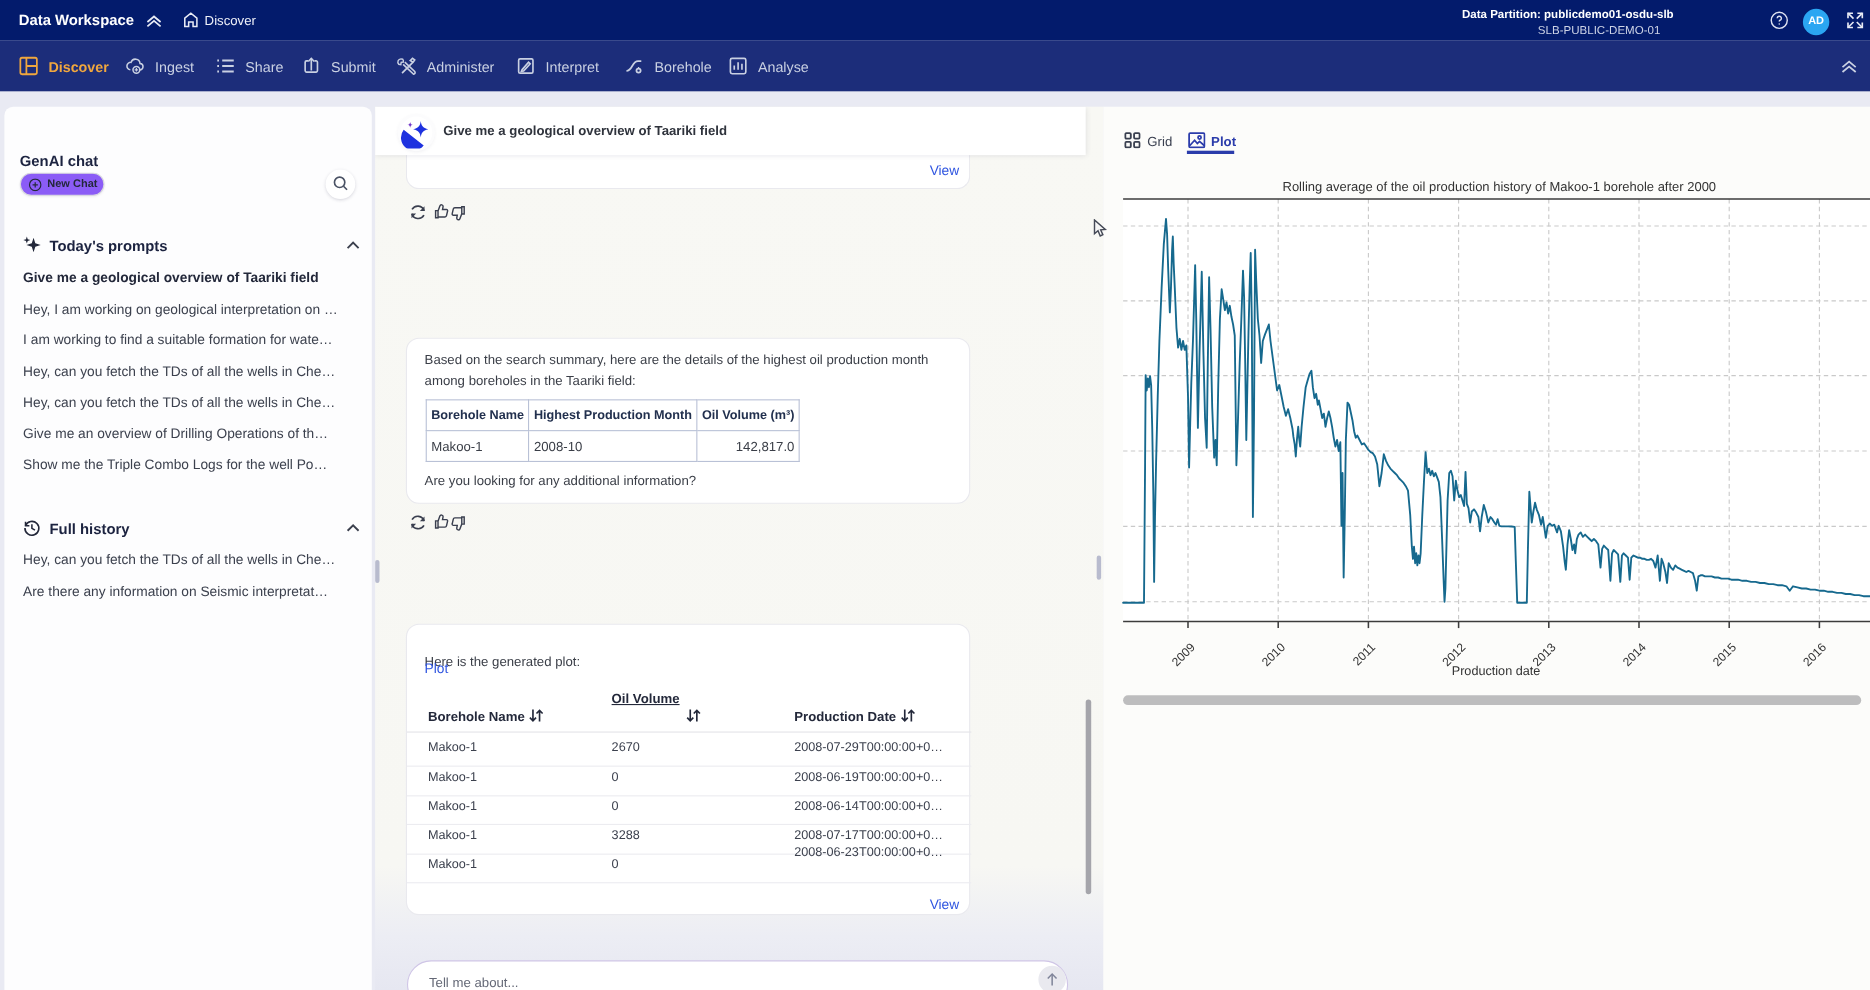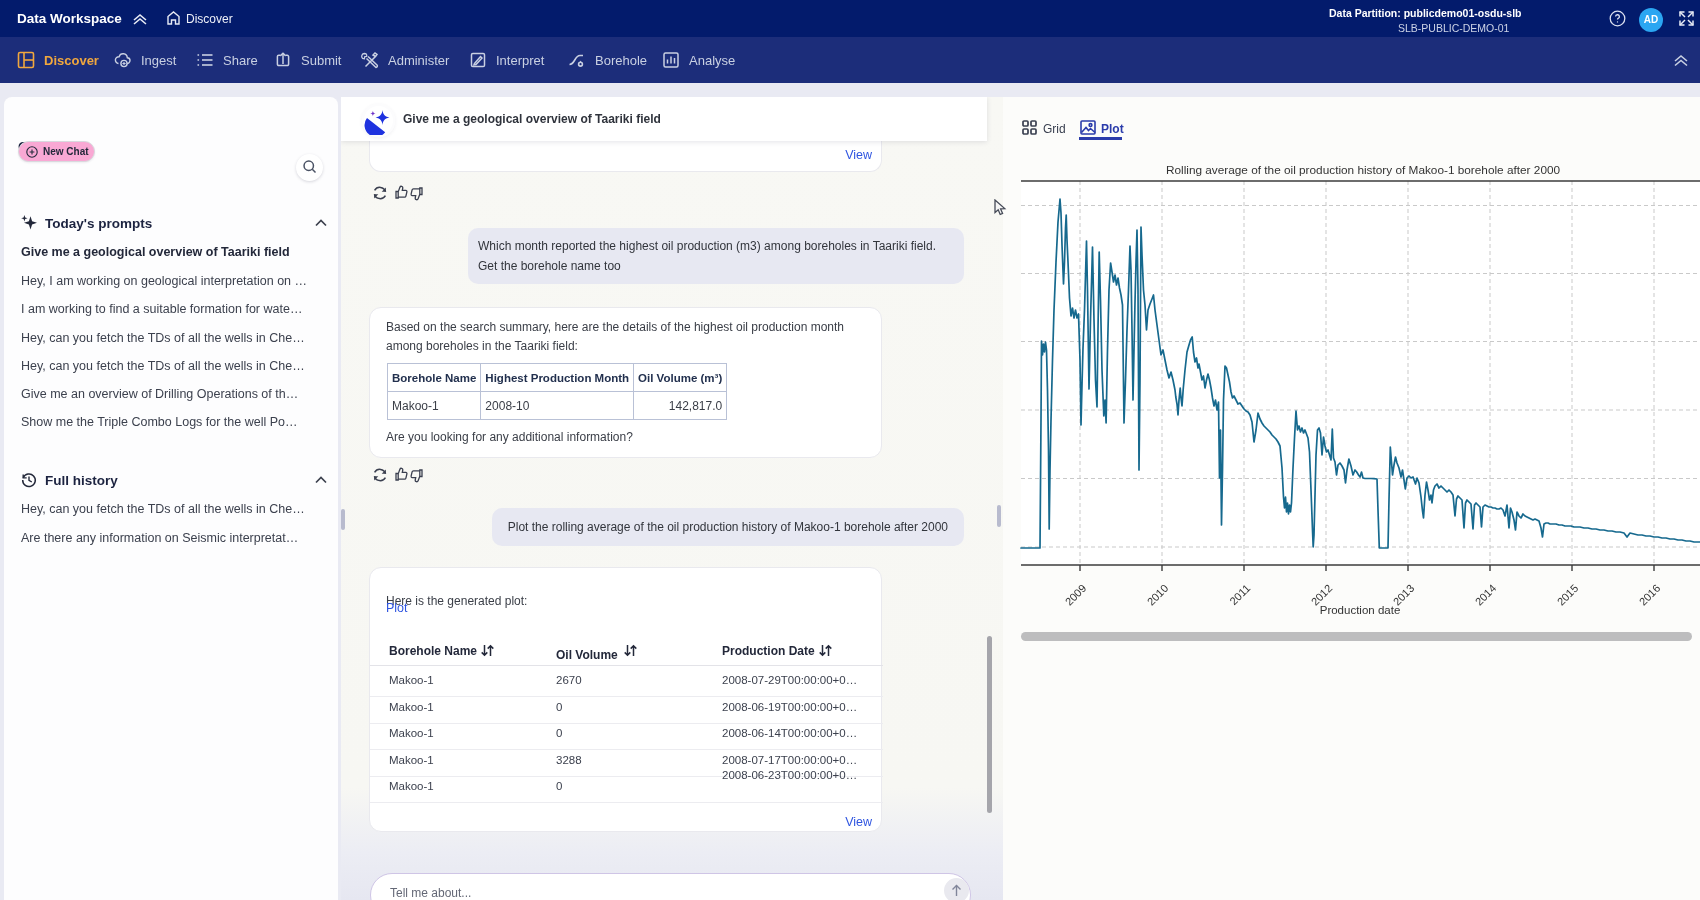--- a/index.html
+++ b/index.html
@@ -121,21 +121,21 @@
     <span>Analyse</span>
   </div>
   <svg class="abs" style="left:1672px;top:14px" width="18" height="18" viewBox="0 0 18 18" fill="none" stroke="#c9d0e2" stroke-width="1.6">
         <path d="M3 10 L9 5 L15 10"></path>
         <path d="M3 14.5 L9 9.5 L15 14.5"></path>
       </svg>
 </div>
 
 <div class="abs" id="sidebar">
   <div class="abs shead" style="left:14px;top:14px;margin-top:28px;">GenAI chat</div>
-  <div class="abs" style="left:14px;top:44px;width:77px;height:21px;background:#f9a8d4;border:1px solid #d9d9de;border-radius:11px;box-shadow:0 1px 2px rgba(40,40,70,.08);display:flex;align-items:center;gap:5px;padding-left:7px;">
+  <div class="abs" style="left:14px;top:60px;width:77px;height:21px;background:#8b5cf6;border:1px solid #d9d9de;border-radius:11px;box-shadow:0 1px 2px rgba(40,40,70,.08);display:flex;align-items:center;gap:5px;padding-left:7px;">
     <svg width="12" height="12" viewBox="0 0 12 12" fill="none" stroke="#23283a" stroke-width="1.1">
           <circle cx="6" cy="6" r="5.2"></circle>
           <path d="M6 3.6 V8.4 M3.6 6 H8.4"></path>
         </svg>
     <span style="font-size:10px;font-weight:bold;color:#23283a;">New Chat</span>
   </div>
   <div class="abs" style="left:292px;top:57px;width:27px;height:27px;background:#fff;border-radius:50%;box-shadow:0 1px 3px rgba(40,40,70,.18);"></div>
   <svg class="abs" style="left:298px;top:62px" width="16" height="16" viewBox="0 0 18 18" fill="none" stroke="#4a5264" stroke-width="1.7">
         <circle cx="7.6" cy="7.6" r="5.3"></circle>
         <path d="M11.6 11.6 L15.2 15.2"></path>
@@ -193,21 +193,20 @@
         <path d="M13.9 2.6 V6.8 H9.7 Z" fill="#3a3f4f" stroke="none"></path>
         <path d="M2.1 13.4 V9.2 H6.3 Z" fill="#3a3f4f" stroke="none"></path>
       </svg>
   <svg class="abs" style="left:53px;top:88px" width="15" height="15" viewBox="0 0 15 15" fill="none" stroke="#3a3f4f" stroke-width="1.3">
         <path d="M2 6.5 h2.2 v6.5 H2 Z M4.2 12.2 h6.3 a1.4 1.4 0 0 0 1.4-1.1 l1-4.3 a1.1 1.1 0 0 0 -1.1-1.4 H8.3 l.5-2.6 a1.5 1.5 0 0 0 -2.9-.6 L4.2 6.9"></path>
       </svg>
   <svg class="abs" style="left:68px;top:89px" width="15" height="15" viewBox="0 0 15 15" fill="none" stroke="#3a3f4f" stroke-width="1.3">
         <path d="M13 8.5 h-2.2 V2 H13 Z M10.8 2.8 H4.5 a1.4 1.4 0 0 0 -1.4 1.1 l-1 4.3 a1.1 1.1 0 0 0 1.1 1.4 H6.7 l-.5 2.6 a1.5 1.5 0 0 0 2.9.6 l1.7-4.5"></path>
       </svg>
 
-  <div class="bubble" style="right:39px;top:131px;height:56px;padding:9px 28px 0 10px;">Which month reported the highest oil production (m3) among boreholes in Taariki field.<br>Get the borehole name too</div>
 
   <div class="card" style="left:28px;top:210px;width:513px;height:151px;">
     <div class="ptxt abs" style="left:16px;top:10px;">Based on the search summary, here are the details of the highest oil production month<br>among boreholes in the Taariki field:</div>
     <table class="t1 abs" style="left:17px;top:55px;">
       <tbody>
             <tr>
               <th style="width:85px;">Borehole Name</th>
               <th style="width:146px;">Highest Production Month</th>
               <th style="width:83px;">Oil Volume (m³)</th>
             </tr>
@@ -227,27 +226,26 @@
         <path d="M13.9 2.6 V6.8 H9.7 Z" fill="#3a3f4f" stroke="none"></path>
         <path d="M2.1 13.4 V9.2 H6.3 Z" fill="#3a3f4f" stroke="none"></path>
       </svg>
   <svg class="abs" style="left:53px;top:370px" width="15" height="15" viewBox="0 0 15 15" fill="none" stroke="#3a3f4f" stroke-width="1.3">
         <path d="M2 6.5 h2.2 v6.5 H2 Z M4.2 12.2 h6.3 a1.4 1.4 0 0 0 1.4-1.1 l1-4.3 a1.1 1.1 0 0 0 -1.1-1.4 H8.3 l.5-2.6 a1.5 1.5 0 0 0 -2.9-.6 L4.2 6.9"></path>
       </svg>
   <svg class="abs" style="left:68px;top:371px" width="15" height="15" viewBox="0 0 15 15" fill="none" stroke="#3a3f4f" stroke-width="1.3">
         <path d="M13 8.5 h-2.2 V2 H13 Z M10.8 2.8 H4.5 a1.4 1.4 0 0 0 -1.4 1.1 l-1 4.3 a1.1 1.1 0 0 0 1.1 1.4 H6.7 l-.5 2.6 a1.5 1.5 0 0 0 2.9.6 l1.7-4.5"></path>
       </svg>
 
-  <div class="bubble" style="right:39px;top:411px;height:38px;padding:10px 16px 0 16px;">Plot the rolling average of the oil production history of Makoo-1 borehole after 2000</div>
 
   <div class="card" style="left:28px;top:470px;width:513px;height:265px;">
     <div class="ptxt abs" style="left:16px;top:24px;">Here is the generated plot:</div>
     <div class="blink abs" style="left:16px;top:33px;font-size:12.5px;">Plot</div>
     <div class="abs hdr3" style="left:19px;top:76px;">Borehole Name</div>
-    <div class="abs hdr3" style="left:186px;top:80px;">Oil Volume</div>
+    <div class="abs hdr3" style="left:186px;top:60px;text-decoration:underline;">Oil Volume</div>
     <div class="abs hdr3" style="left:352px;top:76px;">Production Date</div>
     <svg class="abs" style="left:110px;top:76px" width="15" height="13" viewBox="0 0 15 13" fill="none" stroke="#23283a" stroke-width="1.5">
           <path d="M4.5 1 V11 M1.7 8.4 L4.5 11.2 L7.3 8.4"></path>
           <path d="M10.5 12 V2 M7.7 4.6 L10.5 1.8 L13.3 4.6"></path>
         </svg>
     <svg class="abs" style="left:253px;top:76px" width="15" height="13" viewBox="0 0 15 13" fill="none" stroke="#23283a" stroke-width="1.5">
           <path d="M4.5 1 V11 M1.7 8.4 L4.5 11.2 L7.3 8.4"></path>
           <path d="M10.5 12 V2 M7.7 4.6 L10.5 1.8 L13.3 4.6"></path>
         </svg>
     <svg class="abs" style="left:448px;top:76px" width="15" height="13" viewBox="0 0 15 13" fill="none" stroke="#23283a" stroke-width="1.5">

